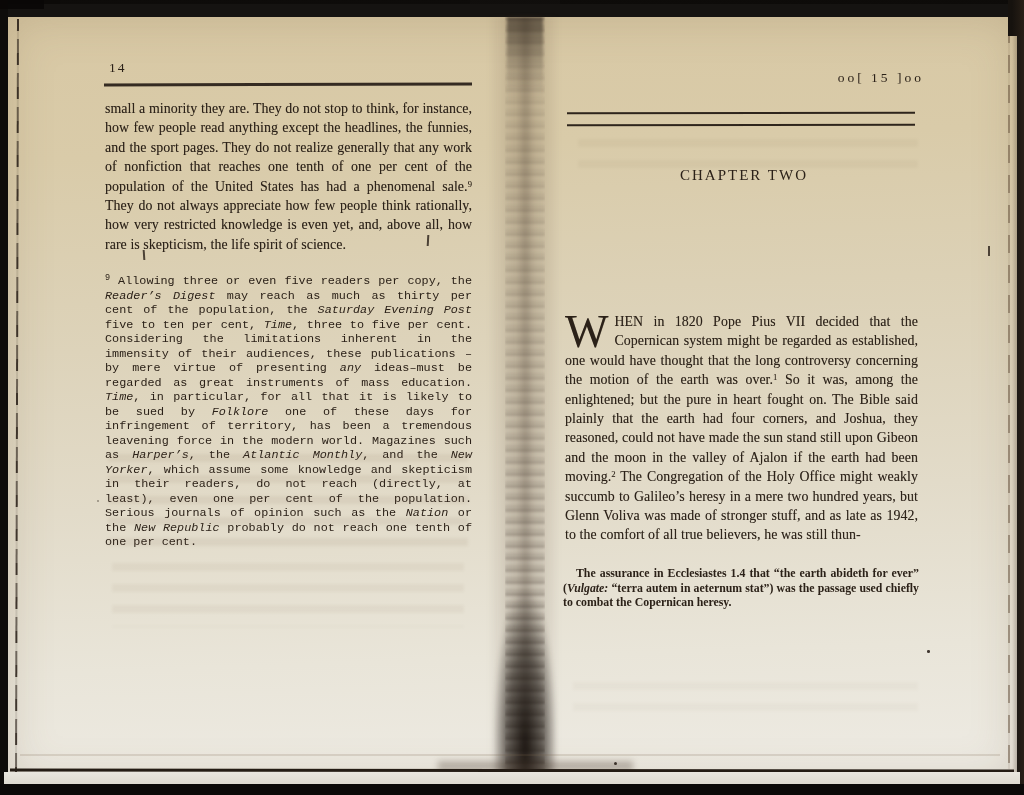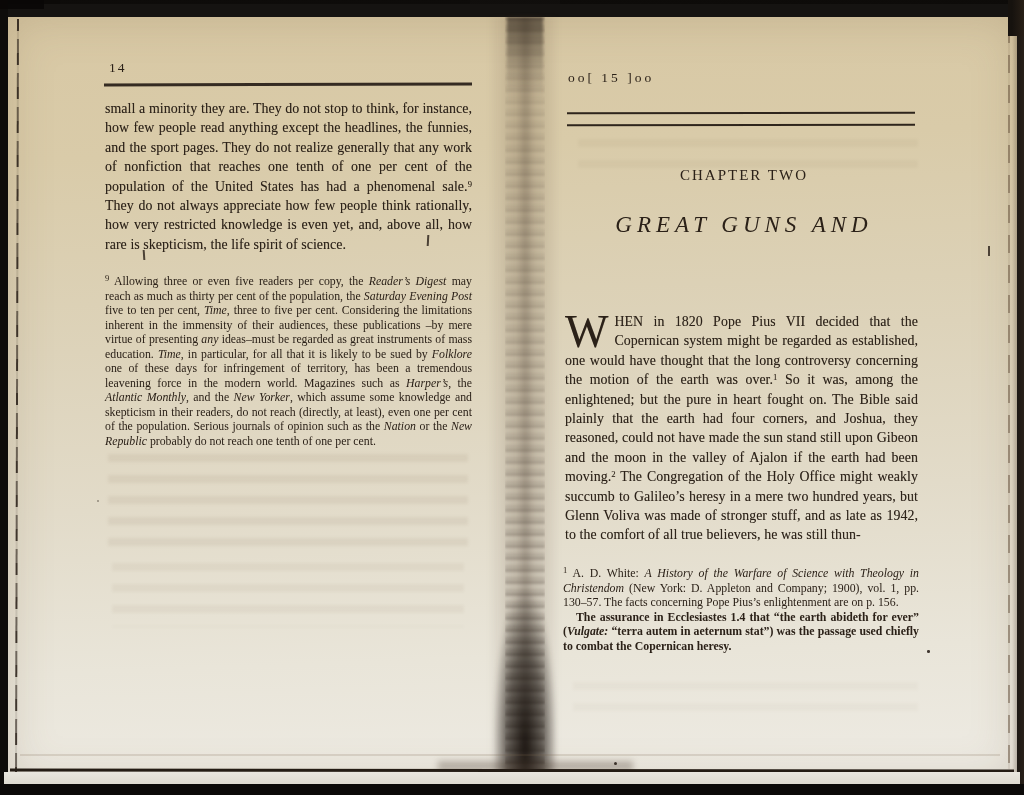--- a/index.html
+++ b/index.html
@@ -80,24 +80,24 @@
   .folio-left{position:absolute;left:4px;top:2px;font-size:13.5px;letter-spacing:2px;}
   .runtitle{font-style:italic;font-size:15.5px;letter-spacing:.3px;}
   .rule-left{position:absolute;left:96px;top:66px;width:368px;height:2.5px;
     background:#352b22;transform:rotate(-.15deg);}
 
   .body-text{position:absolute;margin:0;text-align:justify;
     font-size:13.8px;line-height:19.4px;letter-spacing:.1px;
     text-shadow:.2px .2px 0 rgba(43,33,24,.35);}
   .left-body{left:97px;top:82px;width:367px;}
   .footnote{position:absolute;margin:0;text-align:justify;
-    font-size:11.8px;line-height:14.5px;color:var(--footnote-ink,#322619);}
+    font-size:11.8px;line-height:14.5px;color:var(--footnote-ink,#322619);font-family:Liberation Mono, monospace;}
   .left-footnote{left:97px;top:257px;width:367px;}
 
-  .folio-right{position:absolute;left:560px;top:53px;width:356px;text-align:left;
+  .folio-right{position:absolute;left:560px;top:53px;width:356px;text-align:right;
     font-size:13.5px;letter-spacing:3px;}
   .rule-r1{position:absolute;left:559px;top:95px;width:348px;height:2px;
     background:#2e251c;transform:rotate(-.1deg);}
   .rule-r2{position:absolute;left:559px;top:107px;width:348px;height:2px;
     background:#2e251c;transform:rotate(-.1deg);}
   .chapter-label{position:absolute;left:560px;top:150px;width:352px;text-align:center;
     font-size:15px;letter-spacing:2px;}
   .chapter-title{position:absolute;left:552px;top:186px;width:368px;text-align:center;
     font-style:italic;font-size:23px;letter-spacing:5px;line-height:44px;}
   .right-body{left:557px;top:295px;width:353px;}
@@ -140,27 +140,25 @@
     </section>
 
     <section class="page">
       <div class="folio-right">oo[  15  ]oo</div>
       <div class="rule-r1"></div>
       <div class="rule-r2"></div>
 
       <div class="chapter-label">CHAPTER TWO</div>
 
       <div class="chapter-title">
-        <div>GREAT GUNS AND</div>
       </div>
 
       <p class="body-text right-body"><span class="dropcap">W</span><span>HEN in 1820 Pope Pius VII decided that the Copernican system might be regarded as established, one would have thought that the long controversy concerning the motion of the earth was over.</span><sup>1</sup><span> So it was, among the enlightened; but the pure in heart fought on. The Bible said plainly that the earth had four corners, and Joshua, they reasoned, could not have made the sun stand still upon Gibeon and the moon in the valley of Ajalon if the earth had been moving.</span><sup>2</sup><span> The Congregation of the Holy Office might weakly succumb to Galileo’s heresy in a mere two hundred years, but Glenn Voliva was made of stronger stuff, and as late as 1942, to the comfort of all true believers, he was still thun-</span></p>
 
       <div class="right-footnotes">
-        <p><sup>1</sup><span> A. D. White: </span><i>A History of the Warfare of Science with Theology in Christendom</i><span> (New York: D. Appleton and Company; 1900), vol. 1, pp. 130–57. The facts concerning Pope Pius’s enlightenment are on p. 156.</span></p>
         <p class="fn-indent"><span>The assurance in Ecclesiastes 1.4 that “the earth abideth for ever” (</span><i>Vulgate:</i><span> “terra autem in aeternum stat”) was the passage used chiefly to combat the Copernican heresy.</span></p>
       </div>
 
       <div class="ghost" style="left:570px;top:122px;width:340px;height:34px;opacity:.35;"></div>
       <div class="ghost" style="left:565px;top:665px;width:345px;height:40px;opacity:.25;"></div>
     </section>
 
     <div class="gutter-soft"></div>
     <div class="gutter-streaks"></div>
     <div class="gutter-top"></div>

